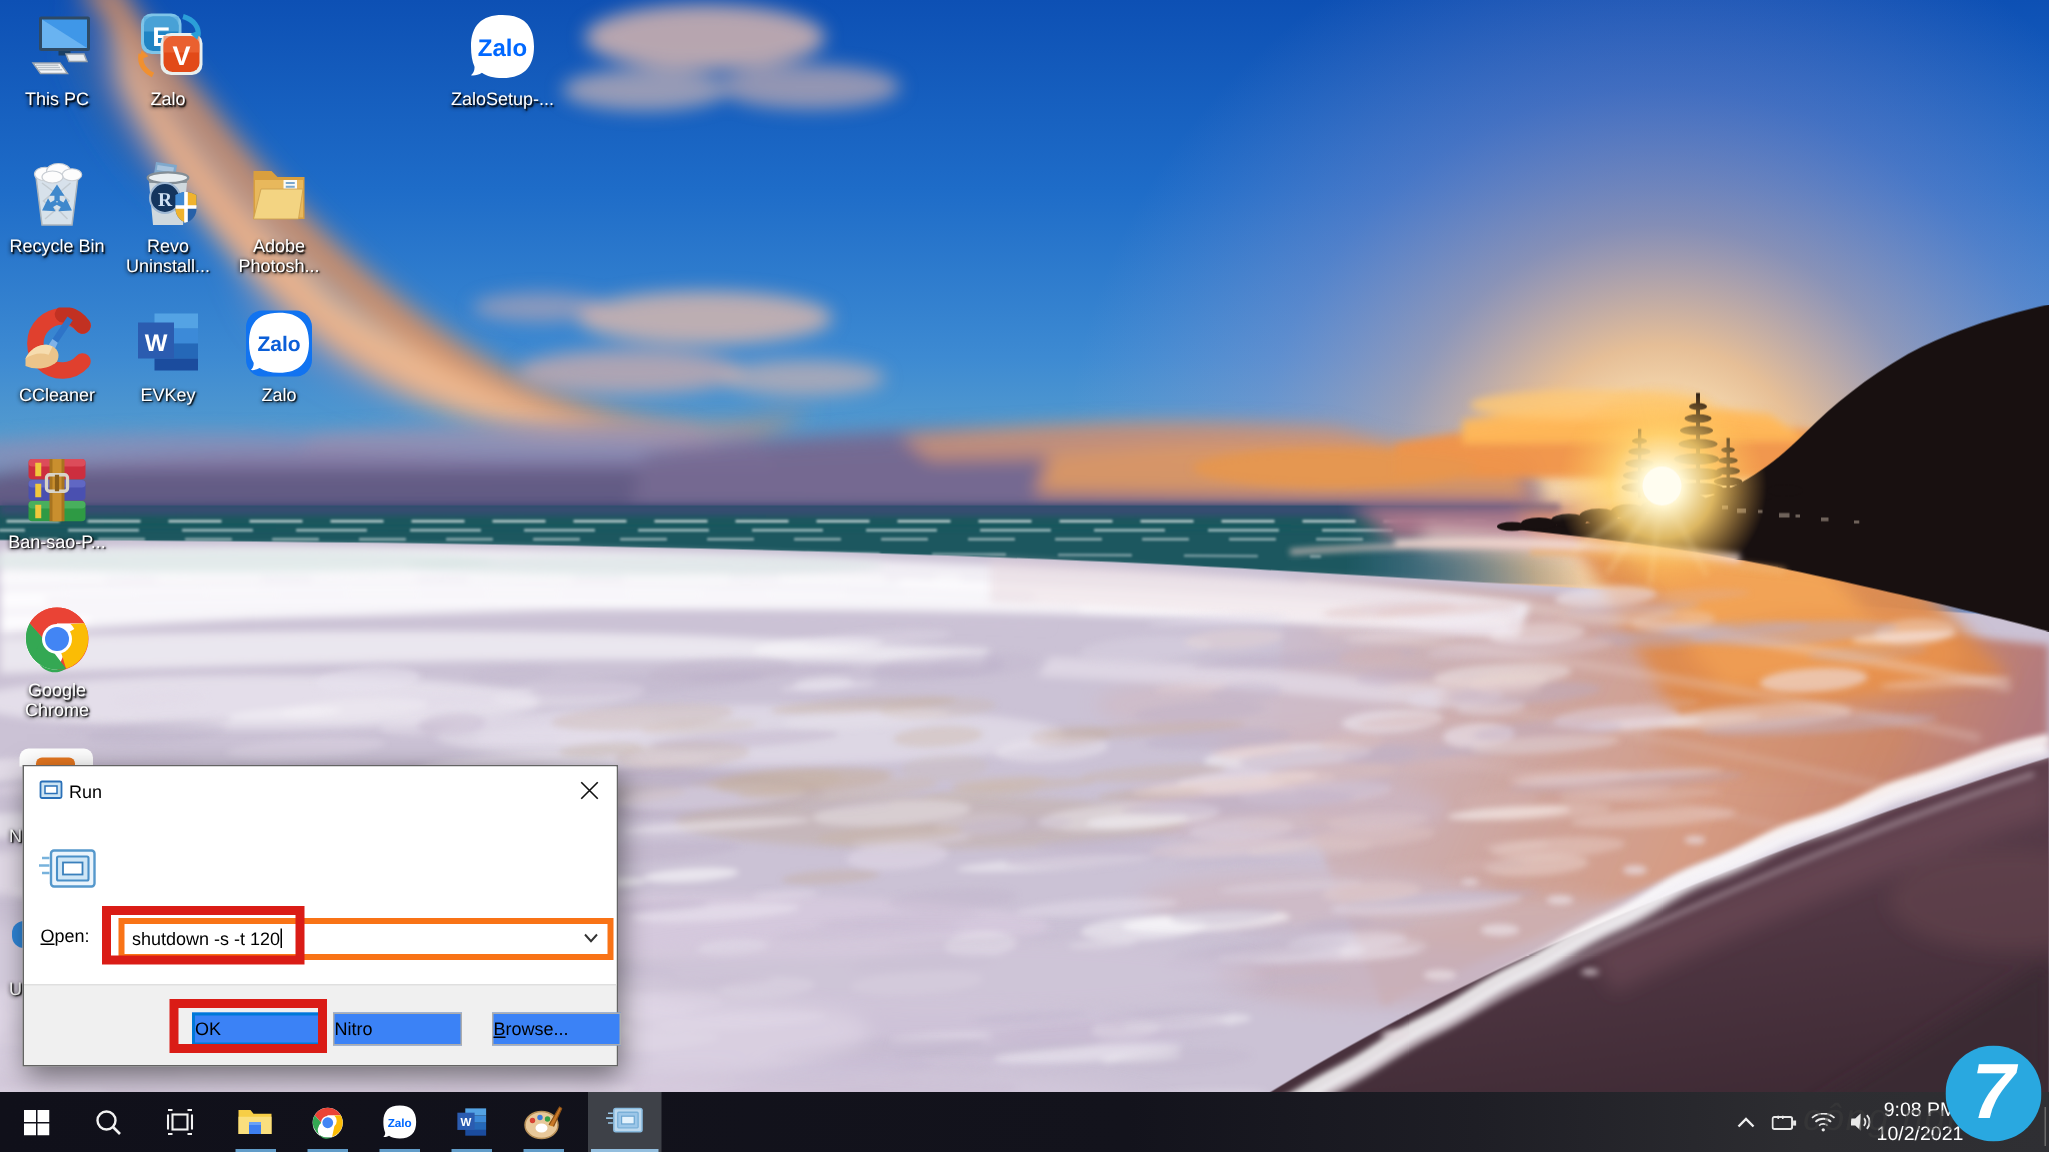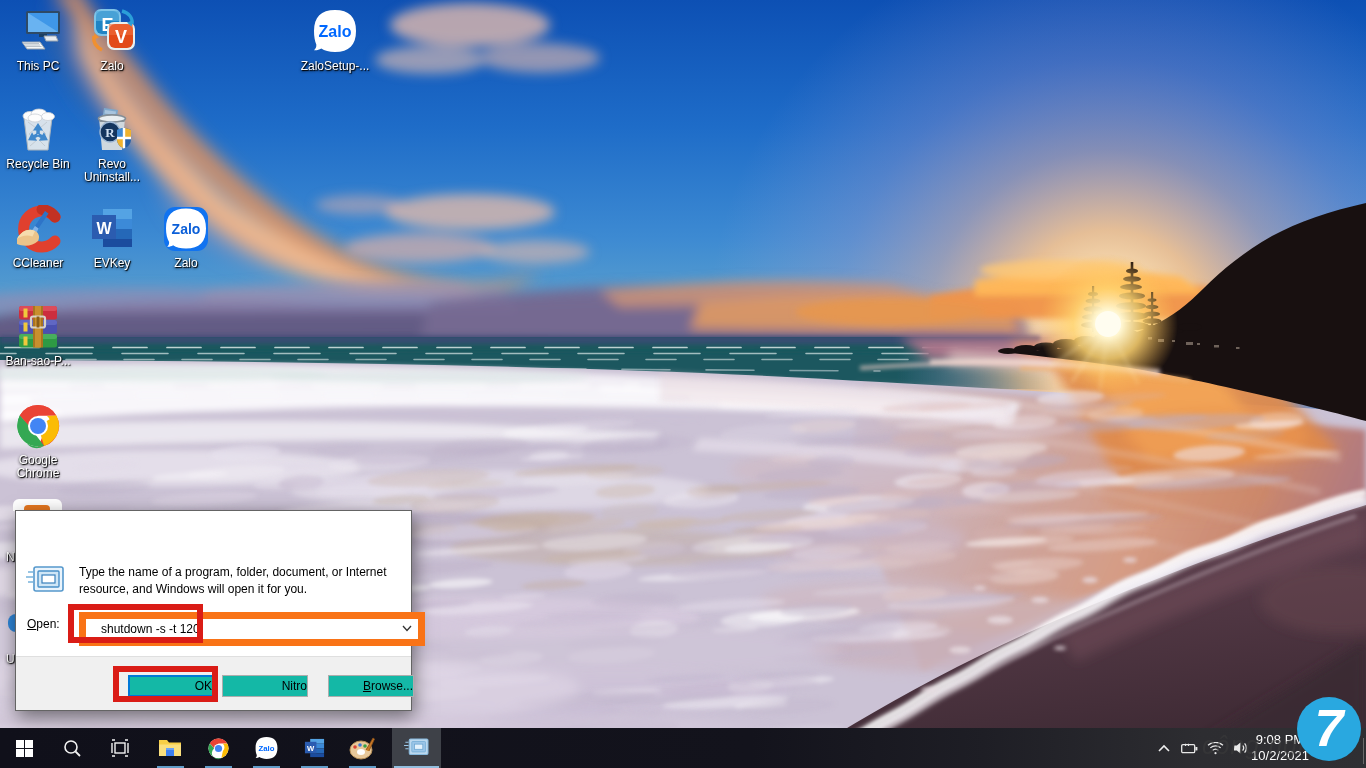--- a/index.html
+++ b/index.html
@@ -11,24 +11,24 @@
 #dlg{position:absolute;left:15px;top:510px;width:395px;height:199px;background:#fff;border:1px solid #646464;box-shadow:2px 6px 18px rgba(0,0,0,.5);font-size:12px;color:#000}
 #dlg .title{position:relative;height:31px;background:#fff}
 #dlg .title .ttxt{position:absolute;left:30px;top:10px;font-size:12px}
 #dlg .title svg.tico{position:absolute;left:10px;top:9px}
 #dlg .close{position:absolute;right:8px;top:6px;width:20px;height:20px}
 #dlg .body{position:absolute;left:0;top:31px;width:100%;height:114px;background:#fff}
 #dlg .foot{position:absolute;left:0;top:145px;width:100%;height:53px;background:#f0f0f0;border-top:1px solid #dfdfdf}
 #dlg .msg{position:absolute;left:63px;top:22px;width:320px;line-height:16.5px}
 #dlg .bico{position:absolute;left:10px;top:22px}
 #openlbl{position:absolute;left:11px;top:75px}
-#fld{position:absolute;left:63px;top:70px;width:317px;height:20px;border:7px solid #f97316;background:#fff;line-height:20px;padding-left:15px}
+#fld{position:absolute;left:63px;top:70px;width:317px;height:20px;border:4px solid #f97316;background:#fff;line-height:20px;padding-left:5px}
 #caret{display:inline-block;width:1px;height:13px;background:#000;vertical-align:-2px}
 #chev{position:absolute;right:6px;top:6px}
-.btn{position:absolute;top:18px;width:86px;height:22px;background:#14b8a6;border:1px solid #adadad;text-align:right;line-height:20px;box-sizing:border-box}
+.btn{position:absolute;top:18px;width:86px;height:22px;background:#3b82f6;border:1px solid #adadad;text-align:left;line-height:20px;box-sizing:border-box}
 #ok{left:112px;border:2px solid #0078d7;line-height:18px}
 #cancel{left:206px}
 #browse{left:312px}
 .redbox{position:absolute;border:6px solid #da1c16;background:transparent}
 
 #bar{position:absolute;left:0;top:728px;width:1366px;height:40px;background:linear-gradient(90deg,#10101a 0%,#13131c 55%,#1e1e25 72%,#2d2d31 88%,#2f2f33 100%)}
 .tb{position:absolute;top:0;height:40px;display:flex;align-items:center;justify-content:center}
 .uline{position:absolute;bottom:0;height:2px;background:#619cc8}
 #activebtn{position:absolute;left:392px;top:0;width:49px;height:40px;background:#3e4148;display:flex;align-items:center;justify-content:center}
 .tray{position:absolute;top:0;height:40px;display:flex;align-items:center;justify-content:center}
@@ -697,20 +697,33 @@
  <text x="22" y="31" font-size="13" font-weight="bold" fill="#cfe0f2" text-anchor="middle" font-family="Liberation Serif">R</text>
  <path d="M36,22 C33,22 31,23 29,24 L29,33 C29,38 32,41 36,42.5 C40,41 43,38 43,33 L43,24 C41,23 39,22 36,22 Z" fill="#2660a8"></path>
  <path d="M36,22 C33,22 31,23 29,24 L29,32 L36,32 L36,22 Z" fill="#3f8ad4"></path>
  <path d="M36,32 L43,32 L43,24 C41,23 39,22 36,22 Z" fill="#f0b32e"></path>
  <path d="M29,32 L36,32 L36,42.5 C32,41 29,38 29,33 Z" fill="#f0b32e"></path>
  <path d="M34.8,22 L37.2,22 L37.2,42 L34.8,42.5 Z M29,30.8 L43,30.8 L43,33.2 L29,33.2 Z" fill="#fff"></path>
 </svg>
 <div class="lbl">Revo<br>Uninstall...</div>
 </div>
 
+<div class="icon" style="left:144px;top:106px">
+<svg width="48" height="48" viewBox="0 0 48 48">
+ <path d="M7,8 L19,8 L23,12 L41,12 L41,40 L7,40 Z" fill="#d99f3e"></path>
+ <path d="M8,14 L40,14 L40,39 L8,39 Z" fill="#e8b85c"></path>
+ <path d="M27,14 L36,14 L36,39 L27,39 Z" fill="#fbfbf6"></path>
+ <g stroke="#7ba7cc" stroke-width="1.2">
+          <path d="M28.5,16 h6 M28.5,18.5 h6 M28.5,21 h6 M28.5,23.5 h6 M28.5,26 h6 M28.5,28.5 h6 M28.5,31 h6 M28.5,33.5 h6 M28.5,36 h6"></path>
+        </g>
+ <path d="M7,40 L12,20 L40,20 L37,40 Z" fill="#f3d482"></path>
+ <path d="M7,40 L12,20 L40,20 L37,40 Z" fill="none" stroke="#cfa24e" stroke-width="0.6"></path>
+</svg>
+<div class="lbl">Adobe<br>Photosh...</div>
+</div>
 
 <div class="icon" style="left:-4px;top:205px">
 <svg width="48" height="48" viewBox="0 0 48 48">
  <path d="M41,12 A18 18 0 1 0 41,36" fill="none" stroke="#e0402e" stroke-width="11" stroke-linecap="round"></path>
  <path d="M41,12 A18 18 0 0 0 28,4.5" fill="none" stroke="#c23122" stroke-width="11" stroke-linecap="round"></path>
  <path d="M21,21 L31,6 L34.5,8.5 L24.5,23.5 Z" fill="#2e74c8"></path>
  <path d="M24.5,23.5 L21,21 L17,27 L21.5,30 Z" fill="#7fb2e8"></path>
  <path d="M3,34 C7,26 15,23 21,26 C25,28 26,32 24,36 C19,41 10,42 3,39 Z" fill="#ecc48a"></path>
  <path d="M3,34 C7,26 15,23 21,26 L18.5,31.5 C13,29.5 7,31 3,34 Z" fill="#f6dcae"></path>
 </svg>
@@ -773,30 +786,39 @@
 <div class="lbl">Google<br>Chrome</div>
 </div>
 
 <div style="position:absolute;left:13px;top:499px;width:49px;height:12px;background:#fff;border-radius:6px 6px 0 0"></div>
 <div style="position:absolute;left:24px;top:505px;width:26px;height:6px;background:#e87820;border-radius:4px 4px 0 0"></div>
 <div style="position:absolute;left:6px;top:550px;color:#fff;font-size:12px;text-shadow:1px 1px 1px #000,0 1px 3px rgba(0,0,0,.9)">Nitro PDF</div>
 <div style="position:absolute;left:8px;top:614px;width:8px;height:18px;background:#2f86d8;border-radius:8px 0 0 8px"></div>
 <div style="position:absolute;left:6px;top:652px;color:#fff;font-size:12px;text-shadow:1px 1px 1px #000,0 1px 3px rgba(0,0,0,.9)">UltraViewer</div>
 
 <div id="dlg">
+ <div class="title">
+  <svg class="tico" width="16" height="14" viewBox="0 0 16 14">
+   <rect x="1" y="1" width="14" height="11" rx="1" fill="#cde4f3" stroke="#2a70b8" stroke-width="1.2"></rect>
+   <rect x="4" y="4" width="8" height="5" fill="#fff" stroke="#2a70b8" stroke-width="1"></rect>
+  </svg>
+  <span class="ttxt">Run</span>
+  <svg class="close" viewBox="0 0 20 20">
+          <path d="M4.5,4.5 L15.5,15.5 M15.5,4.5 L4.5,15.5" stroke="#111" stroke-width="1.1"></path>
+        </svg>
+ </div>
  <div class="body">
   <svg class="bico" width="40" height="34" viewBox="0 0 40 34">
    <g fill="none">
     <rect x="8" y="3" width="29" height="24" rx="2" fill="#eaf4fc" stroke="#5598cc" stroke-width="1.6"></rect>
     <rect x="12" y="7" width="21" height="16" rx="1" fill="#cfe6f6" stroke="#4a90c8" stroke-width="1.4"></rect>
     <rect x="16" y="11" width="13" height="8" fill="#fff" stroke="#3a80bc" stroke-width="1.2"></rect>
     <path d="M2,8 h5 M0,13 h7 M2,18 h5" stroke="#77b2dc" stroke-width="1.6"></path>
    </g>
   </svg>
-  <div class="msg">Type the name of a program, folder, document, or Internet resource, and Windows will open it for you.</div>
   <div id="openlbl"><span style="text-decoration:underline">O</span>pen:</div>
   <div id="fld">shutdown -s -t 120<span id="caret"></span>
    <svg id="chev" width="10" height="7" viewBox="0 0 10 7">
             <path d="M1,1 L5,5.5 L9,1" fill="none" stroke="#333" stroke-width="1.3"></path>
           </svg>
   </div>
  </div>
  <div class="foot">
   <div class="btn" id="ok">OK</div>
   <div class="btn" id="cancel">Nitro</div>

